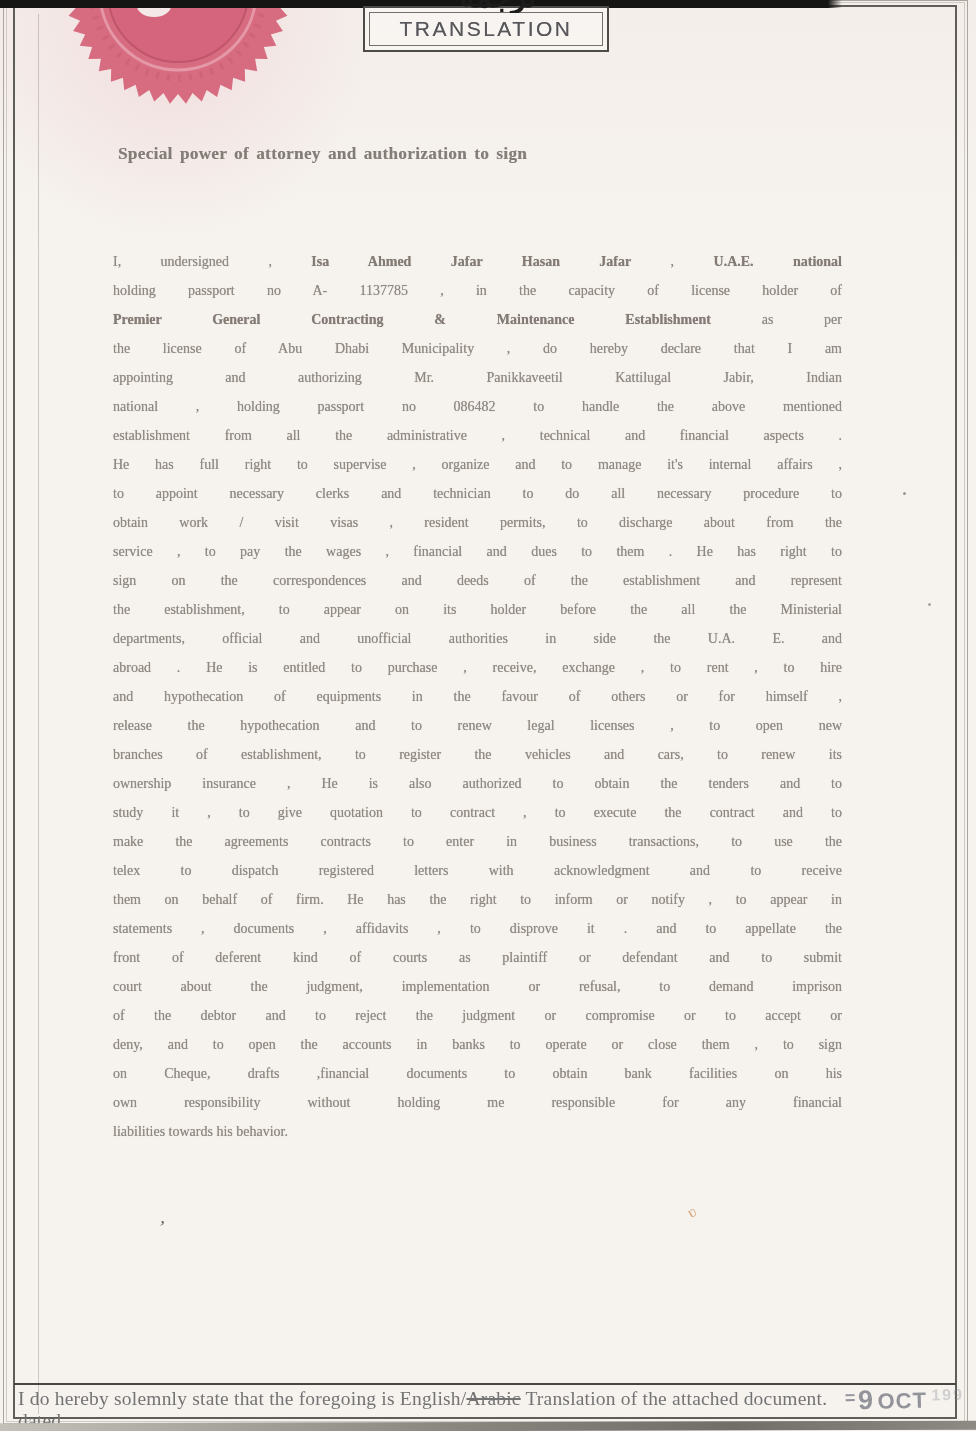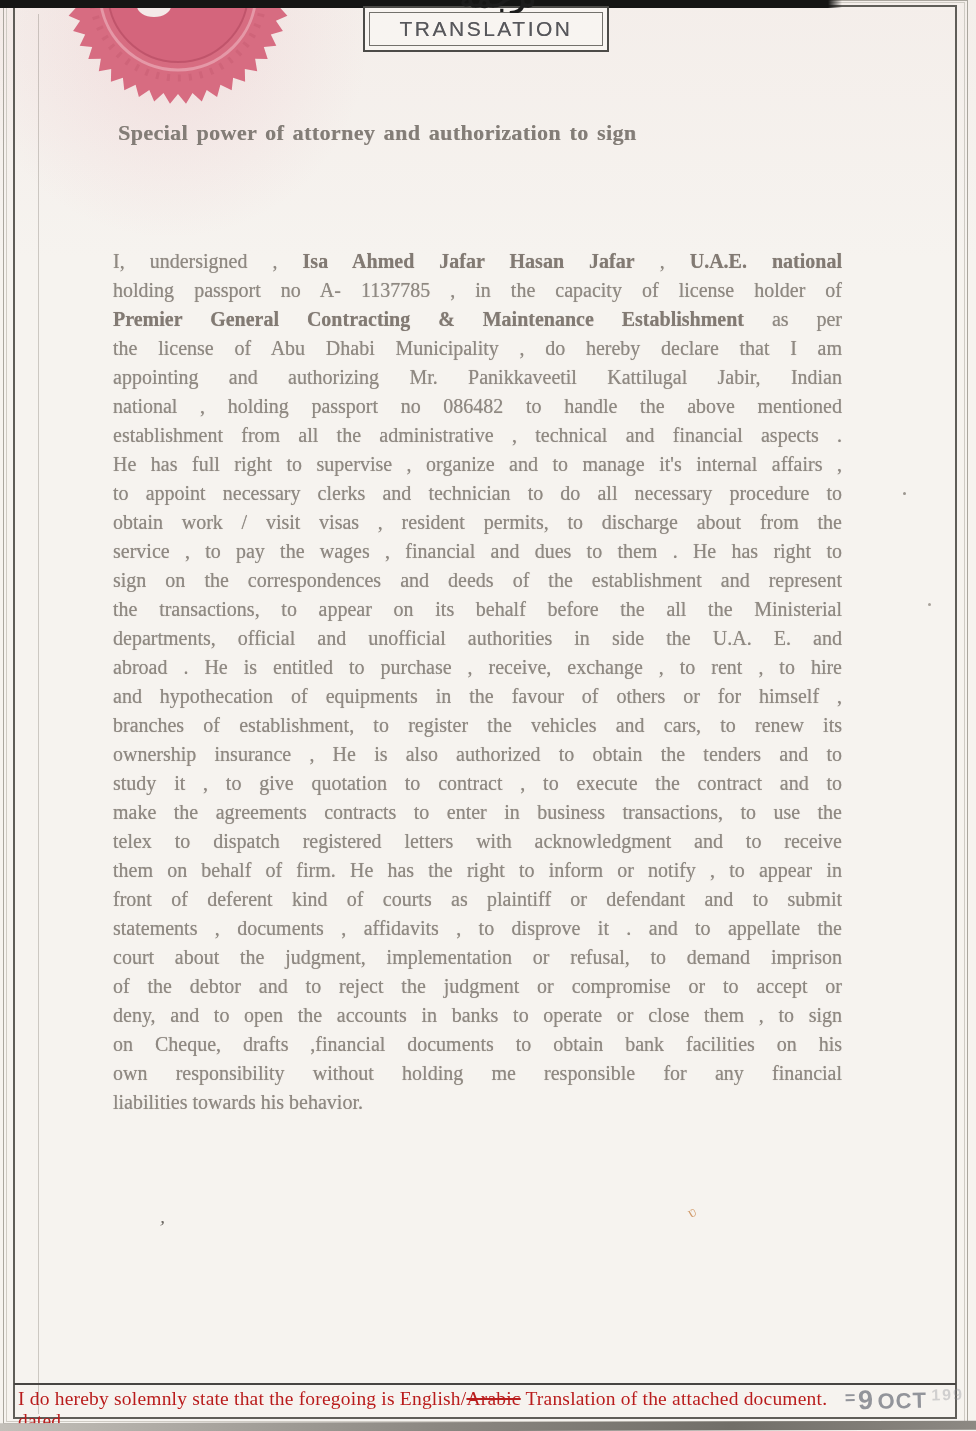--- a/index.html
+++ b/index.html
@@ -38,36 +38,36 @@
     border:2px solid #4c4b48; background:rgba(250,248,245,.6); box-sizing:border-box;}
   .tbox-inner{position:absolute; inset:4px; border:1px solid #73716c;
     display:flex; align-items:center; justify-content:center;}
   .tbox-label{font-family:"Liberation Sans", sans-serif; font-size:21px; color:#57575b;
     letter-spacing:2.5px; text-shadow:0 0 .6px rgba(87,87,91,.7);}
   .arabic-clip{position:absolute; left:408px; top:0; width:180px; height:13px;
     overflow:hidden; z-index:3; text-align:center;}
   .arabic-clip span{position:relative; top:-21px; font-size:30px; font-weight:bold;
     color:#1c1c1c; letter-spacing:3px;}
 
-  .title{position:absolute; left:118px; top:120px; font-size:22px; font-weight:bold;
+  .title{position:absolute; left:118px; top:144px; font-size:17px; font-weight:bold;
     color:#837d77; letter-spacing:.4px; word-spacing:2.5px;
     text-shadow:.4px .4px .5px rgba(125,120,114,.55);}
 
   .body-text{position:absolute; left:113px; top:247px; width:729px;
-    font-size:20px; color:#8f8982;
+    font-size:14px; color:#8f8982;
     text-shadow:0 0 .7px rgba(140,134,127,.75);}
   .bline{height:29px; line-height:29px; text-align:justify; text-align-last:justify;
     white-space:normal; overflow:visible;}
   .bline.last{text-align-last:left;}
   .bline .b{font-weight:bold; color:#827a73;}
 
   
   .footer-rule{position:absolute; left:14px; right:20px; top:1383px; height:2px; background:#474542;}
   .footer-statement{position:absolute; left:18px; top:1388px; width:830px;
-    font-size:19.5px; color:#b91c1c; letter-spacing:.2px;}
+    font-size:19.5px; color:#737373; letter-spacing:.2px;}
   .struck{text-decoration:line-through; text-decoration-thickness:2px;}
   .stamp{position:absolute; left:845px; top:1384px; width:131px;
     font-family:"Liberation Sans", sans-serif; font-weight:700; color:#85878f;
     transform:rotate(-1.5deg); opacity:.88; white-space:nowrap;}
   .stamp .pfx{font-size:18px; letter-spacing:-2px; vertical-align:6px;}
   .stamp .day{font-size:27px;}
   .stamp .mon{font-size:22px; letter-spacing:1px;}
   .stamp .yr{font-size:16px; opacity:.38; letter-spacing:2px; vertical-align:7px;}
 
   .mark-apostrophe{position:absolute; left:158px; top:1216px; font-size:20px;
@@ -121,32 +121,33 @@
       <div class="bline"><span class="b">Premier General Contracting &amp; Maintenance Establishment</span><span> as per</span></div>
       <div class="bline"><span>the license of Abu Dhabi Municipality , do hereby declare that I am</span></div>
       <div class="bline"><span>appointing and authorizing Mr. Panikkaveetil Kattilugal Jabir, Indian</span></div>
       <div class="bline"><span>national , holding passport no 086482 to handle the above mentioned</span></div>
       <div class="bline"><span>establishment from all the administrative , technical and financial aspects .</span></div>
       <div class="bline"><span>He has full right to supervise , organize and to manage it's internal affairs ,</span></div>
       <div class="bline"><span>to appoint necessary clerks and technician to do all necessary procedure to</span></div>
       <div class="bline"><span>obtain work / visit visas , resident permits, to discharge about from the</span></div>
       <div class="bline"><span>service , to pay the wages , financial and dues to them . He has right to</span></div>
       <div class="bline"><span>sign on the correspondences and deeds of the establishment and represent</span></div>
-      <div class="bline"><span>the transactions, to appear on its behalf before the all the Ministerial</span></div>
+      <div class="bline"><span>the establishment, to appear on its holder before the all the Ministerial</span></div>
       <div class="bline"><span>departments, official and unofficial authorities in side the U.A. E. and</span></div>
       <div class="bline"><span>abroad . He is entitled to purchase , receive, exchange , to rent , to hire</span></div>
       <div class="bline"><span>and hypothecation of equipments in the favour of others or for himself ,</span></div>
+      <div class="bline"><span>release the hypothecation and to renew legal licenses , to open new</span></div>
       <div class="bline"><span>branches of establishment, to register the vehicles and cars, to renew its</span></div>
       <div class="bline"><span>ownership insurance , He is also authorized to obtain the tenders and to</span></div>
       <div class="bline"><span>study it , to give quotation to contract , to execute the contract and to</span></div>
       <div class="bline"><span>make the agreements contracts to enter in business transactions, to use the</span></div>
       <div class="bline"><span>telex to dispatch registered letters with acknowledgment and to receive</span></div>
       <div class="bline"><span>them on behalf of firm. He has the right to inform or notify , to appear in</span></div>
+      <div class="bline"><span>statements , documents , affidavits , to disprove it . and to appellate the</span></div>
       <div class="bline"><span>front of deferent kind of courts as plaintiff or defendant and to submit</span></div>
-      <div class="bline"><span>statements , documents , affidavits , to disprove it . and to appellate the</span></div>
       <div class="bline"><span>court about the judgment, implementation or refusal, to demand imprison</span></div>
       <div class="bline"><span>of the debtor and to reject the judgment or compromise or to accept or</span></div>
       <div class="bline"><span>deny, and to open the accounts in banks to operate or close them , to sign</span></div>
       <div class="bline"><span>on Cheque, drafts ,financial documents to obtain bank facilities on his</span></div>
       <div class="bline"><span>own responsibility without holding me responsible for any financial</span></div>
       <div class="bline last"><span>liabilities towards his behavior.</span></div>
     </div>
 
   <div class="mark-apostrophe">’</div>
   <div class="mark-orange">ʋ</div>

